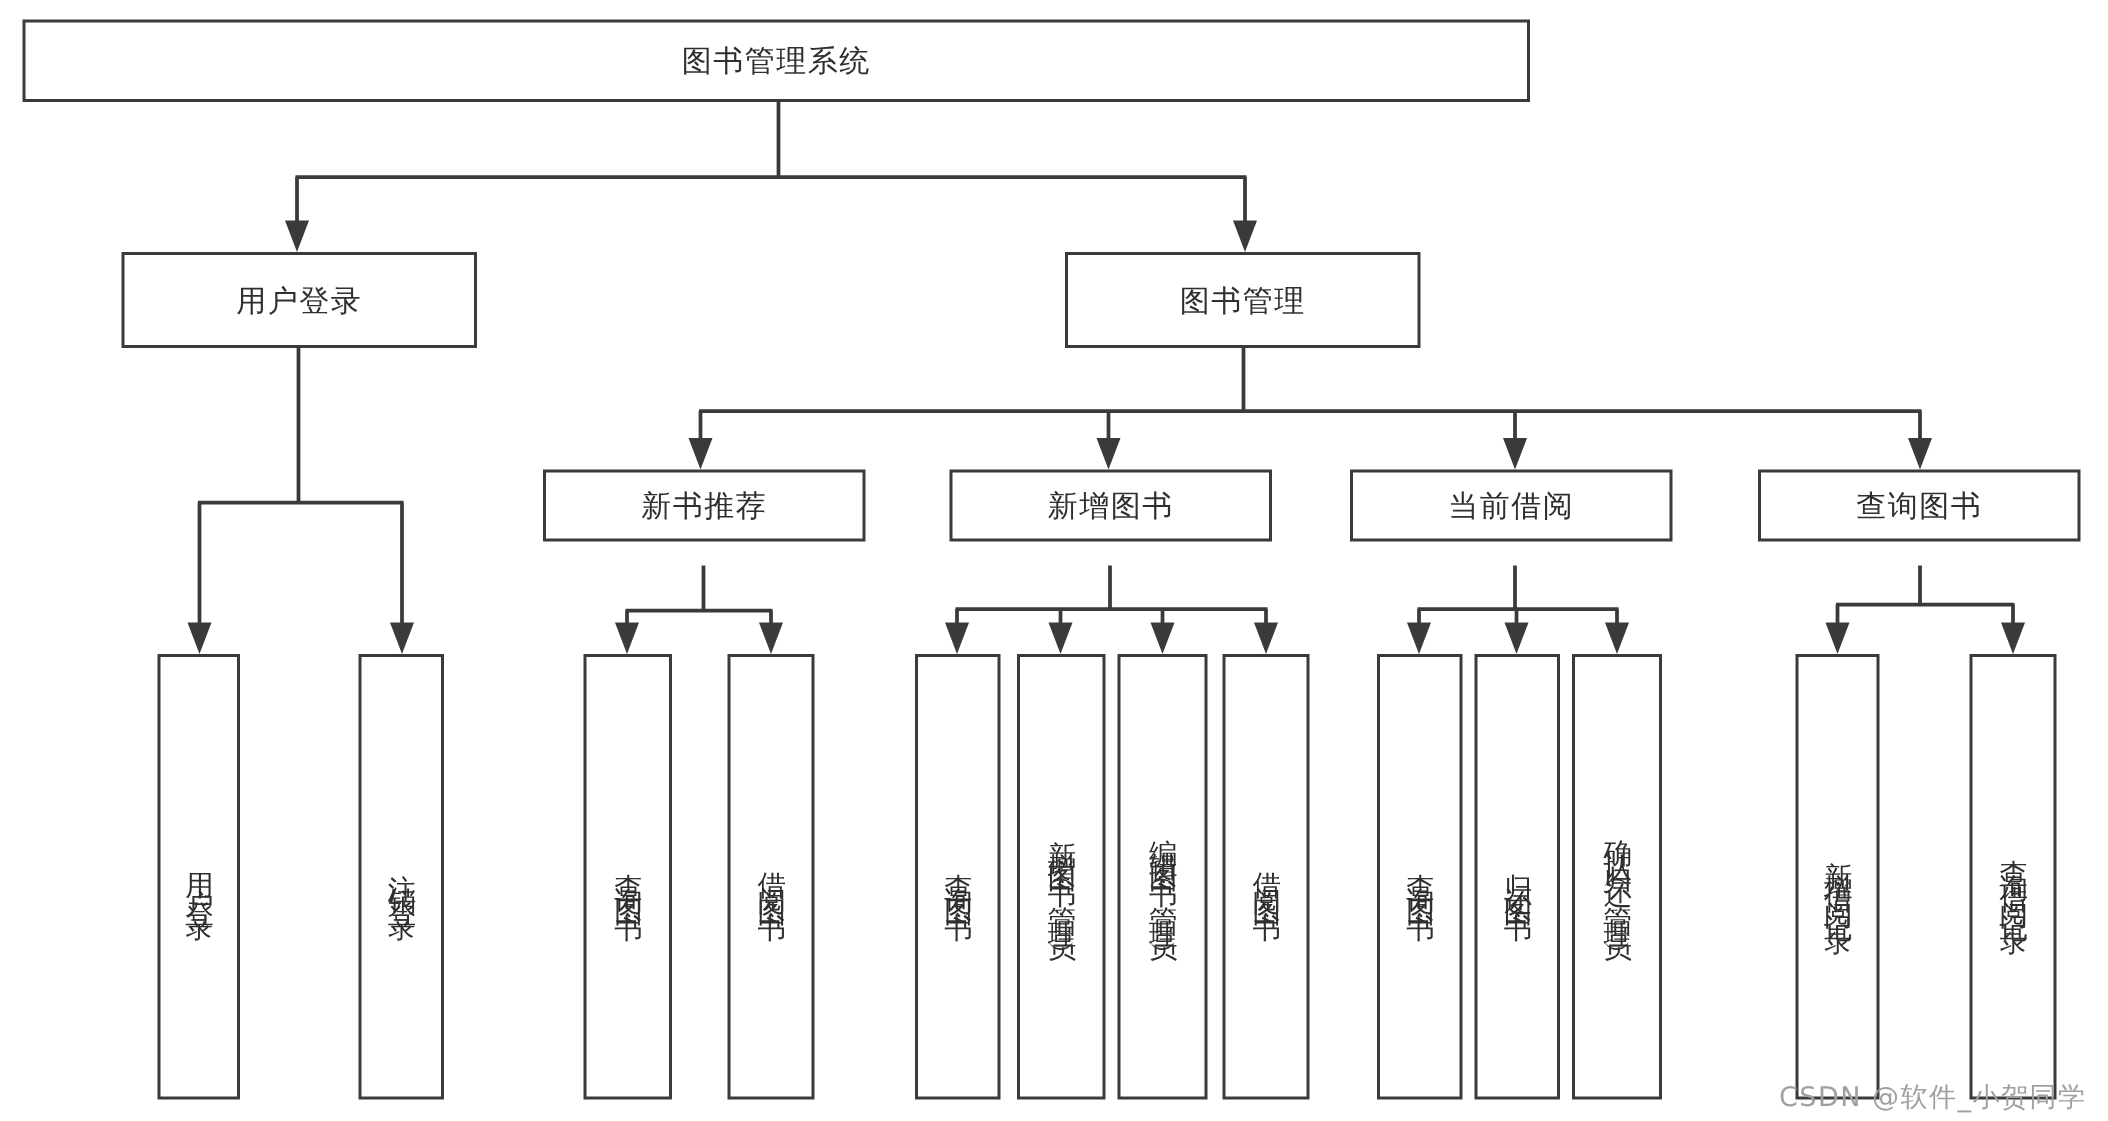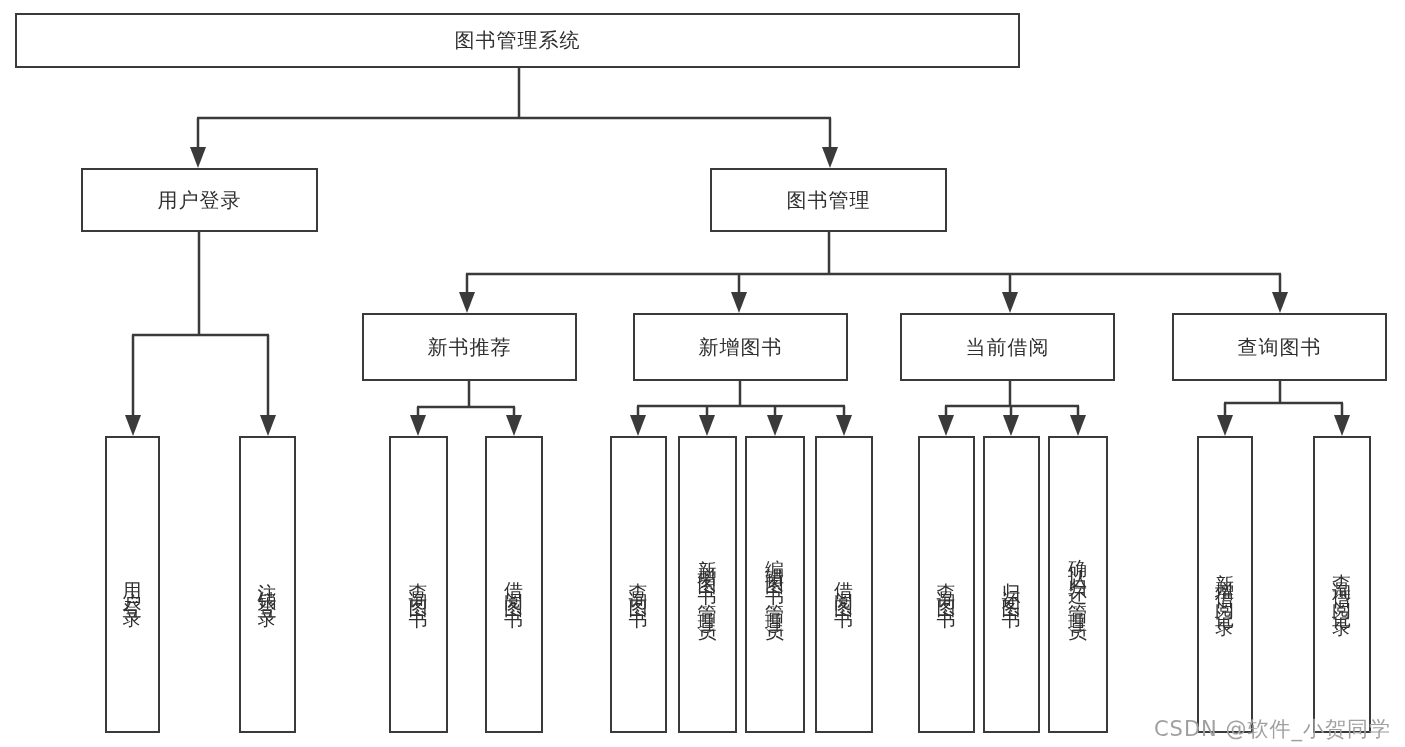--- a/index.html
+++ b/index.html
@@ -38,27 +38,27 @@
   }
   .vlabel {
     writing-mode: vertical-lr;
     text-orientation: mixed;
     font-size: 19px;
     letter-spacing: 9px;
     line-height: 1;
     color: #2f2f2f;
   }
   .leaf { top: 436px; height: 297px; }
-  .mid  { top: 313px; height: 68px; width: 215px; }
+  .mid  { top: 313px; height: 48px; width: 215px; }
   .lvl1 { top: 168px; height: 64px; width: 237px; }
   .watermark {
     position: absolute;
     right: 14px;
     bottom: 4px;
-    font-size: 21px;
+    font-size: 18px;
     color: #a0a0a0;
     letter-spacing: 1px;
     z-index: 5;
     white-space: nowrap;
   }
 </style>
 </head>
 <body>
 
 <div class="canvas">

